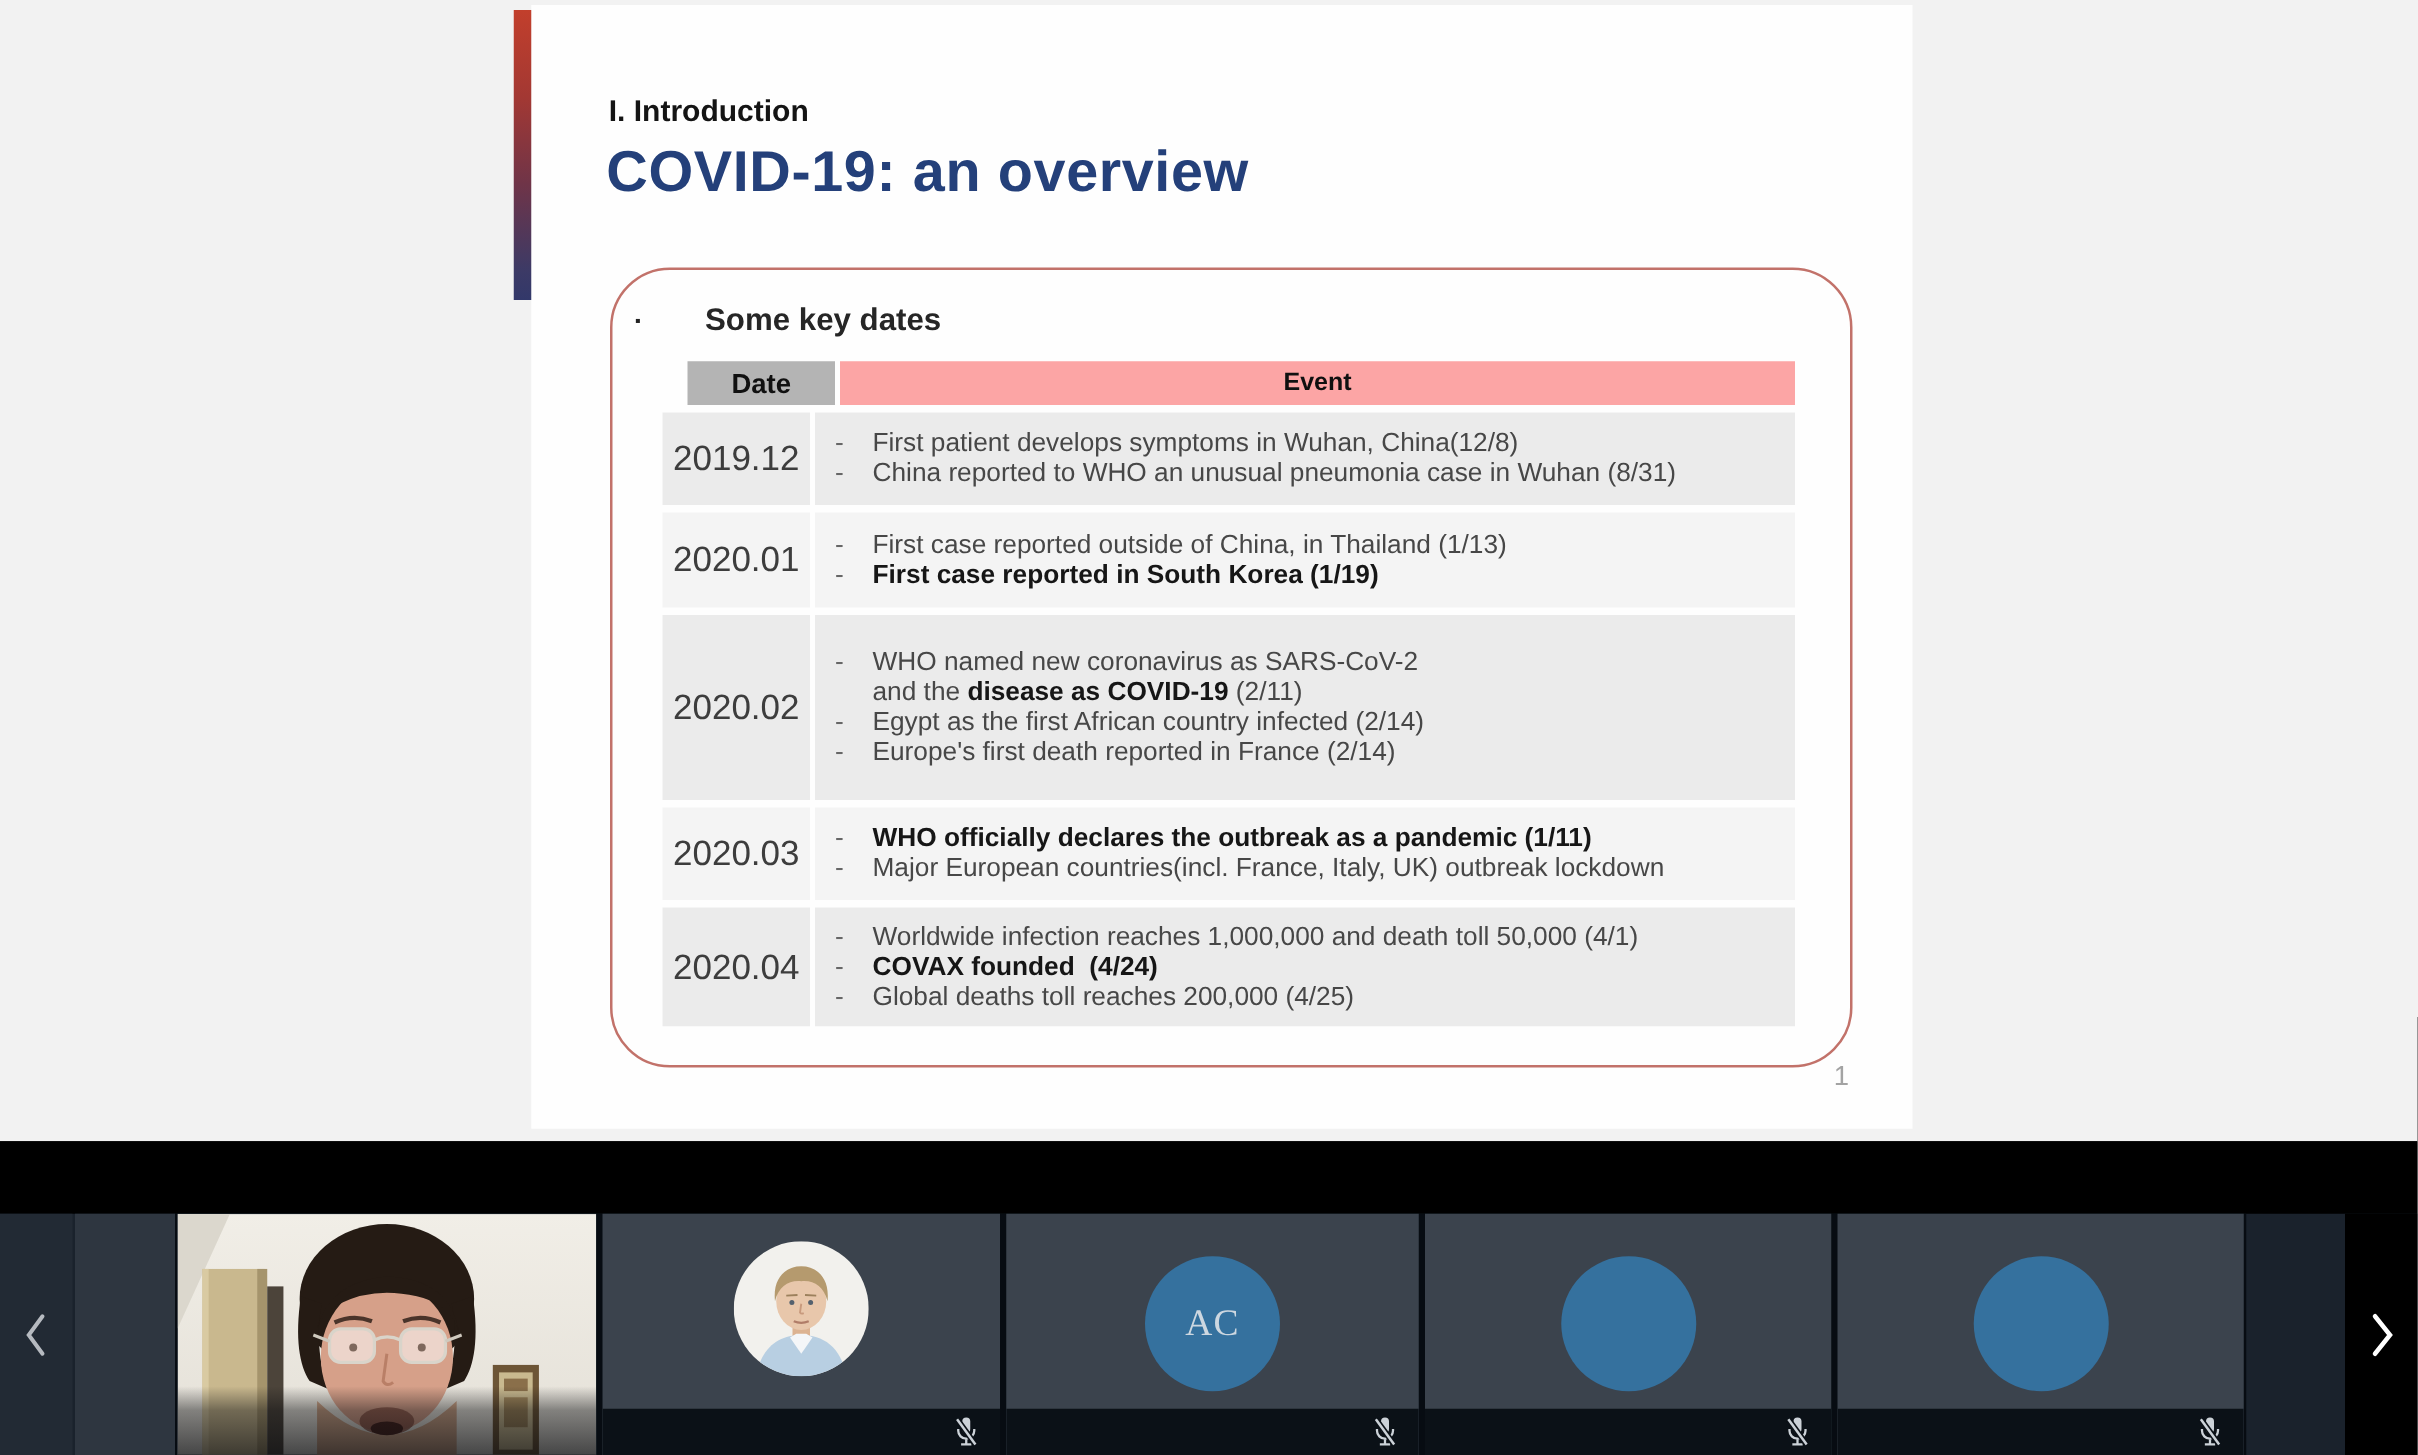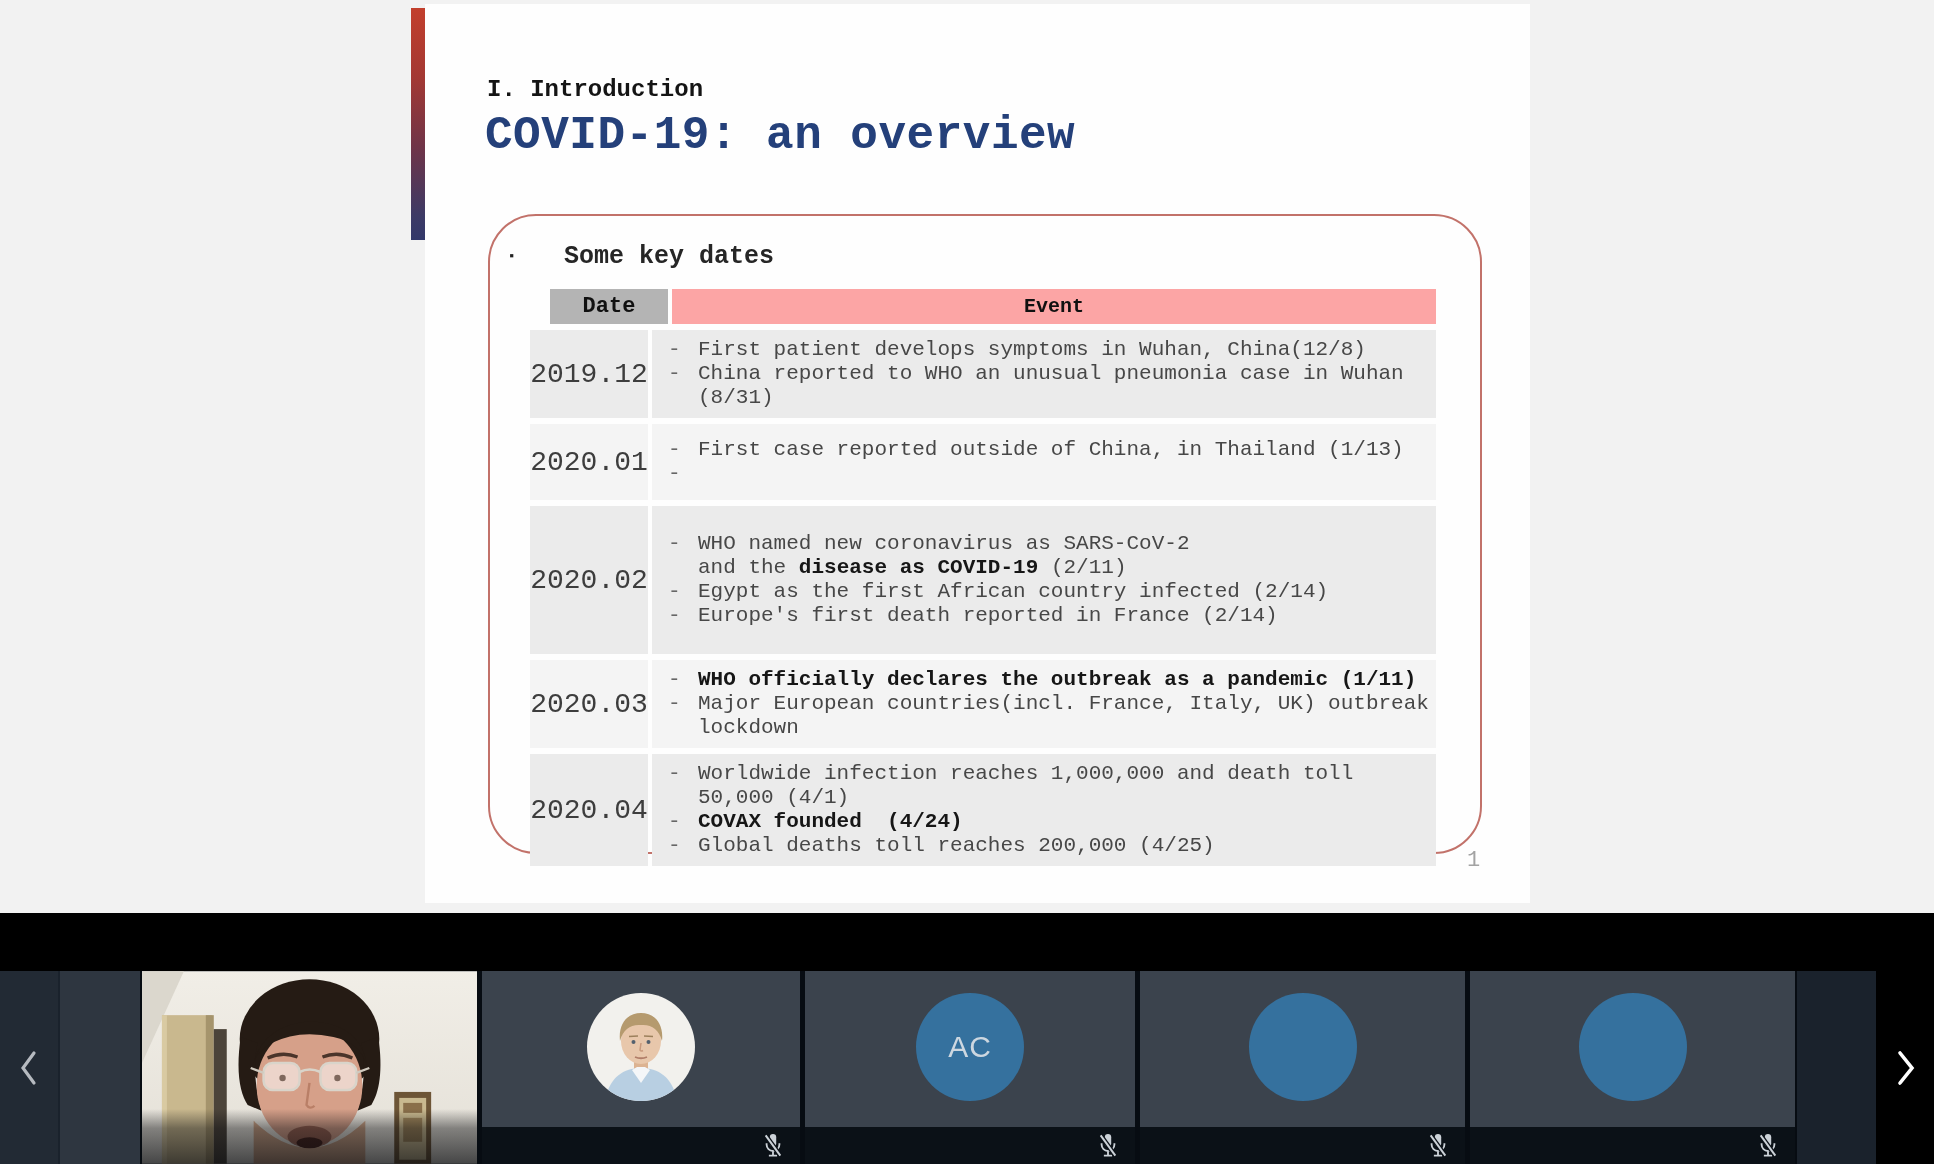--- a/index.html
+++ b/index.html
@@ -1,21 +1,21 @@
 <!DOCTYPE html>
 <html><head>
 <meta charset="utf-8">
 <style>
   html,body{margin:0;padding:0;}
   body{
     width:1934px;height:1164px;overflow:hidden;position:relative;
     font-family:"Liberation Sans",sans-serif;background:#000;
   }
   
-  .deck-area{position:absolute;left:0;top:0;width:1934px;height:913px;background:#f2f2f2;font-family:Liberation Mono, monospace;}
+  .deck-area{position:absolute;left:0;top:0;width:1934px;height:913px;background:#f2f2f2;}
   .slide{position:absolute;left:425px;top:4px;width:1105px;height:899px;background:#fefefe;}
   .grad-bar{position:absolute;left:-14px;top:4px;width:14px;height:232px;
     background:linear-gradient(180deg,#c23f2c 0%,#a33833 30%,#6f3448 60%,#3c3a66 90%,#32386a 100%);}
   .section{position:absolute;left:62px;top:72px;font-size:24px;font-weight:700;color:#141414;}
   .title{position:absolute;left:60px;top:106px;margin:0;font-size:46px;font-weight:700;color:#24407a;letter-spacing:.5px;}
   .keybox{position:absolute;left:63px;top:210px;width:990px;height:636px;
     border:2px solid #c2726a;border-radius:48px;}
   .keyhead{position:absolute;left:16px;top:26px;display:flex;align-items:center;}
   .bullet{font-size:13px;color:#222;width:56px;text-align:left;padding-left:2px;}
   .keytext{font-size:25px;font-weight:700;color:#262626;}
@@ -47,24 +47,24 @@
   .partial-tile{position:absolute;left:60px;top:0;width:80px;height:193px;background:#2e3640;}
   .tile{position:absolute;top:0;height:193px;background:#3b434d;overflow:hidden;}
   .t1{left:142px;width:335px;}
   .t2{left:482px;width:318px;}
   .t3{left:805px;width:330px;}
   .t4{left:1140px;width:325px;}
   .t5{left:1470px;width:325px;}
   .tile .footer{position:absolute;left:0;bottom:0;width:100%;height:37px;background:#0b1117;}
   .vid-overlay{position:absolute;left:0;bottom:0;width:100%;height:55px;
     background:linear-gradient(180deg,rgba(8,10,14,0) 0%,rgba(8,10,14,.45) 35%,rgba(8,10,14,.72) 100%);}
-  .circle{position:absolute;left:50%;top:22px;transform:translateX(-50%);
+  .circle{position:absolute;left:50%;top:34px;transform:translateX(-50%);
     width:108px;height:108px;border-radius:50%;background:#35719e;
     display:flex;align-items:center;justify-content:center;
-    font-size:30px;letter-spacing:1px;color:#cdd7e0;}
+    font-size:30px;letter-spacing:1px;color:#cdd7e0;font-family:Liberation Serif, serif;}
   .avatar-wrap{position:absolute;left:50%;top:22px;transform:translateX(-50%);width:108px;height:108px;}
   .mic{position:absolute;right:16px;bottom:5px;width:22px;height:28px;}
   .navright{position:absolute;left:1876px;top:0;width:58px;height:193px;background:#000;
     display:flex;align-items:center;justify-content:center;cursor:pointer;}
   .vidsvg{position:absolute;left:0;top:0;}
 </style>
 </head>
 <body>
 
 <div class="deck-area">
@@ -101,20 +101,21 @@
 
         <div class="trow even" style="min-height:76px">
           <div class="dcell">2020.01</div>
           <div class="ecell">
             <div class="eline">
                 <span class="dash">-</span>
                 <span class="etext"><span>First case reported outside of China, in Thailand (1/13)</span></span>
               </div>
             <div class="eline allb">
                 <span class="dash">-</span>
+                <span class="etext"><span>First case reported in South Korea (1/19)</span></span>
               </div>
           </div>
         </div>
 
         <div class="trow odd" style="min-height:148px">
           <div class="dcell">2020.02</div>
           <div class="ecell">
             <div class="eline">
                 <span class="dash">-</span>
                 <span class="etext"><span>WHO named new coronavirus as SARS-CoV-2</span></span>

